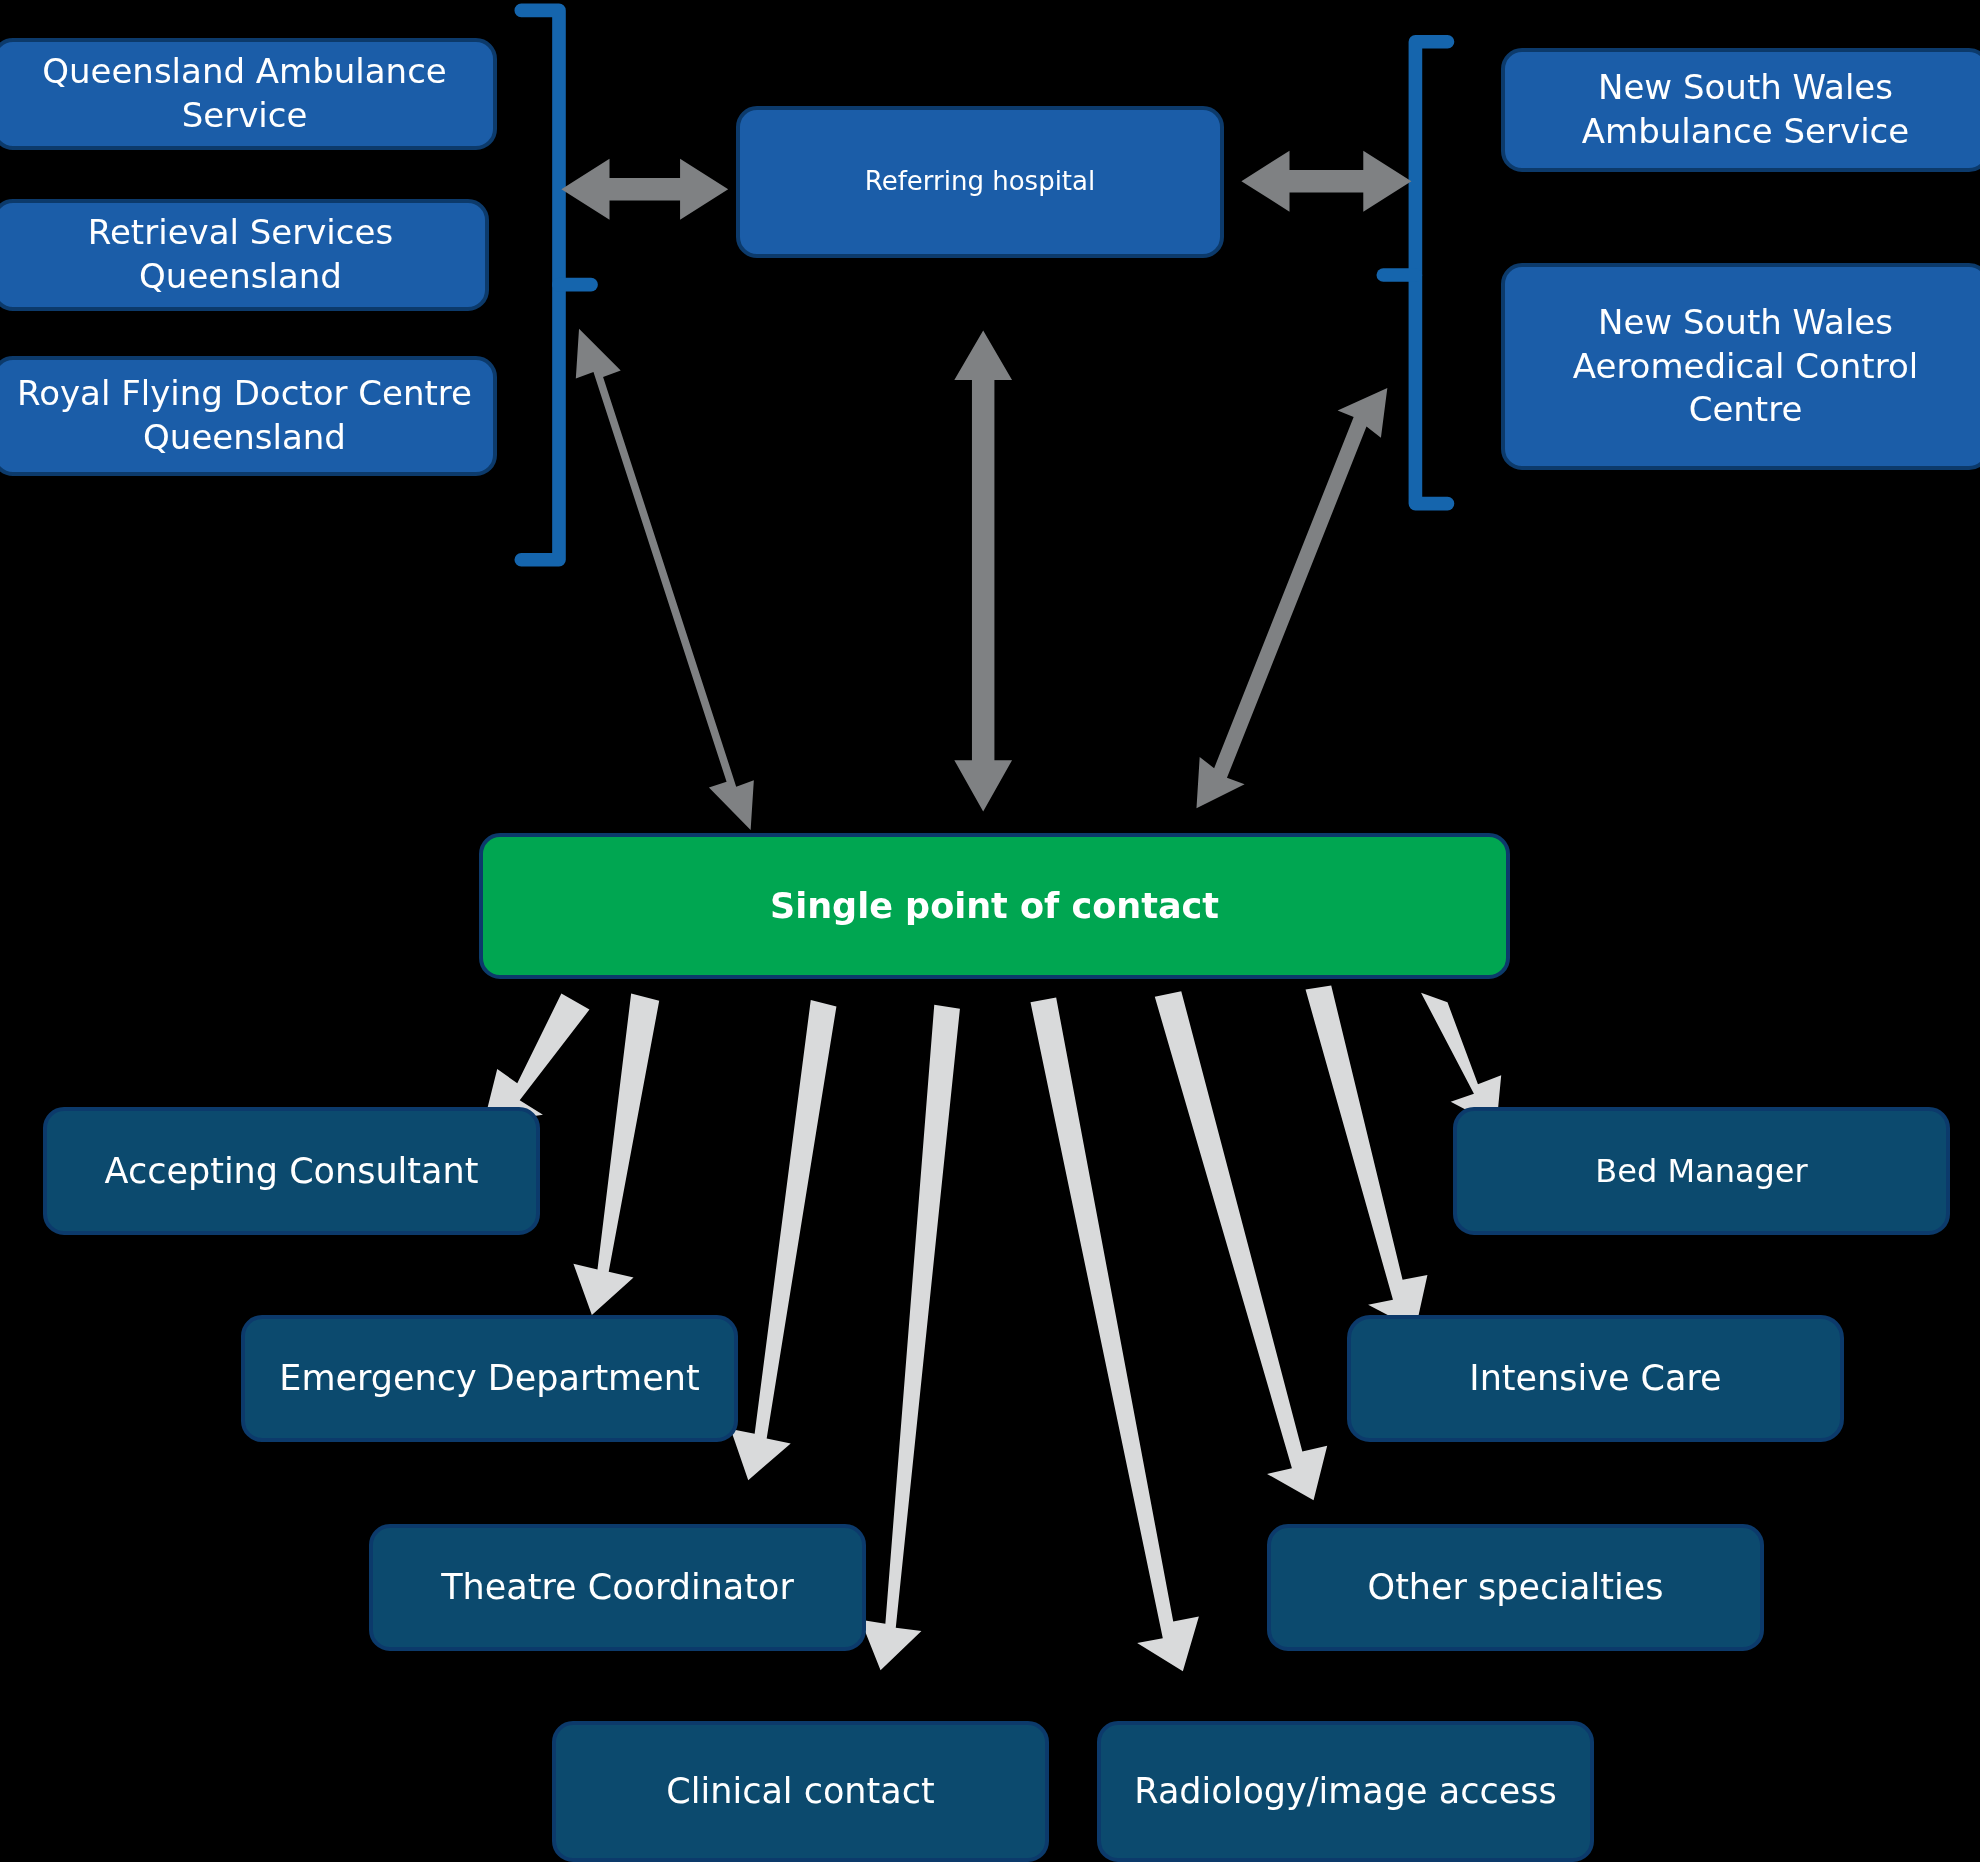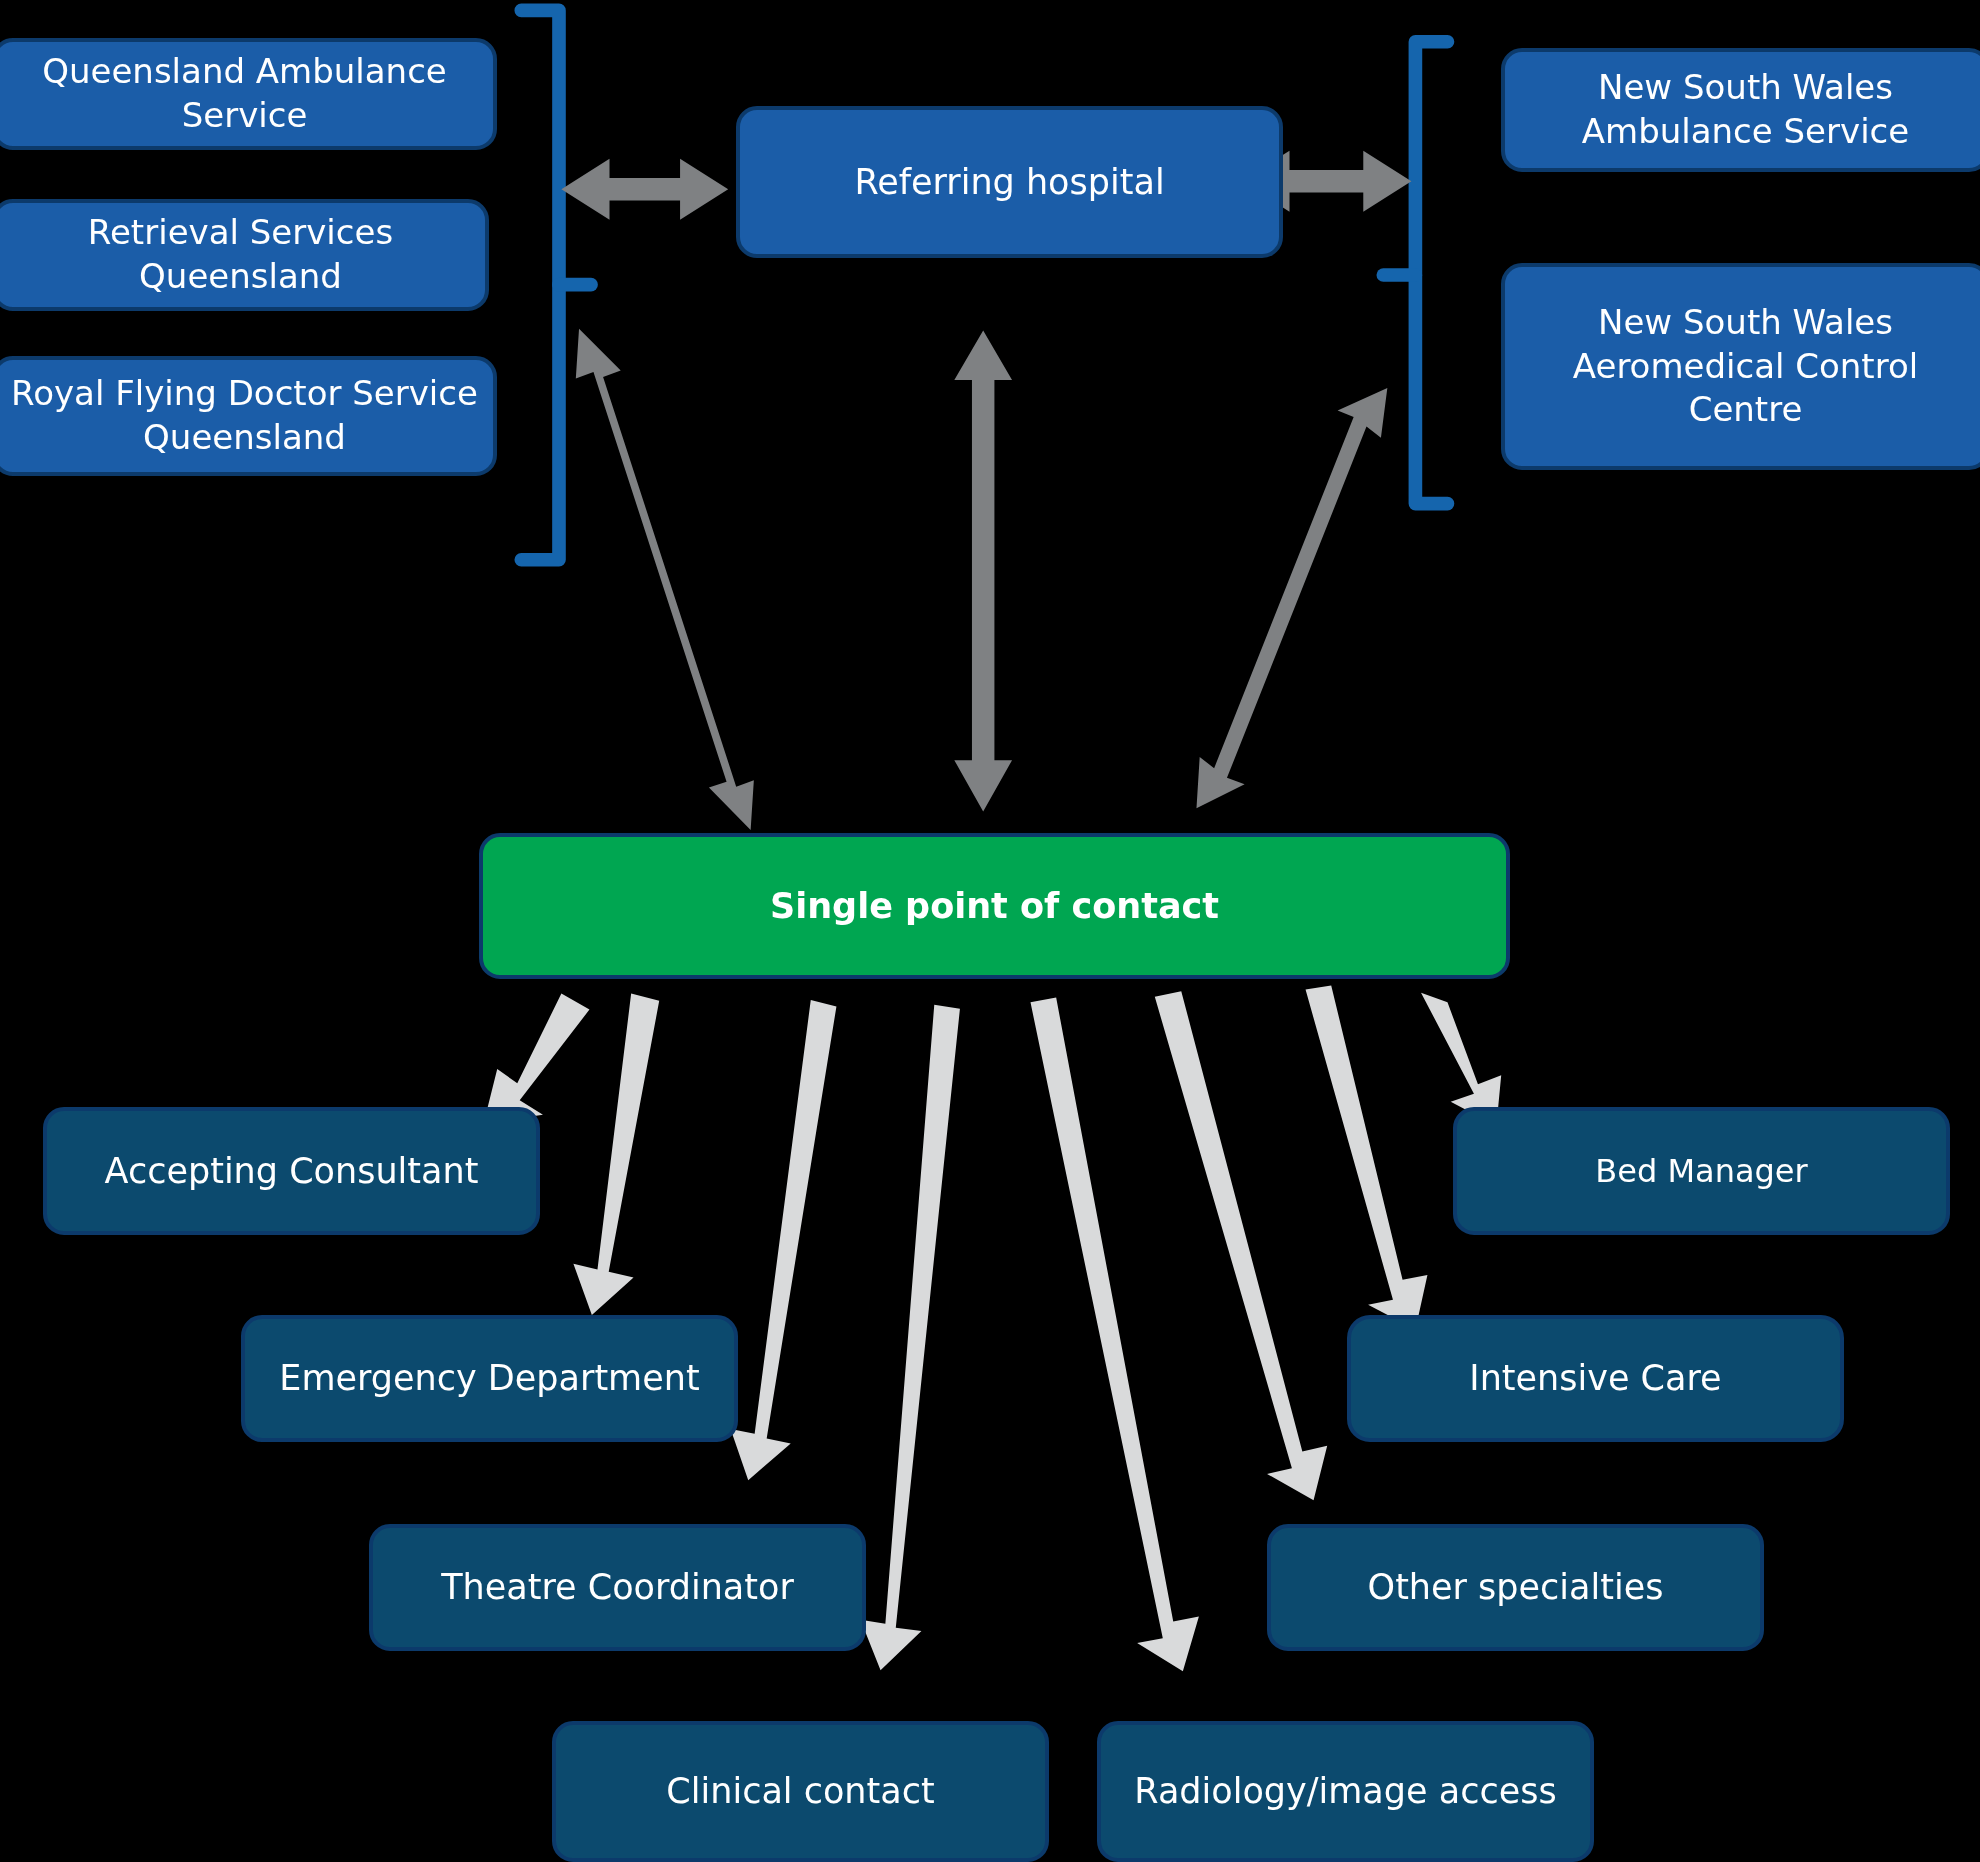--- a/index.html
+++ b/index.html
@@ -112,24 +112,24 @@
 
   <div class="node dark" style="left:-8px; top:38px; width:505px; height:112px; font-size:34px;">
     <span class="lbl">Queensland Ambulance Service</span>
   </div>
 
   <div class="node dark" style="left:-8px; top:199px; width:497px; height:112px; font-size:34px;">
     <span class="lbl">Retrieval Services Queensland</span>
   </div>
 
   <div class="node dark" style="left:-8px; top:356px; width:505px; height:120px; font-size:34px;">
-    <span class="lbl">Royal Flying Doctor Service Queensland</span>
+    <span class="lbl">Royal Flying Doctor Centre Queensland</span>
   </div>
 
-  <div class="node dark" style="left:736px; top:106px; width:547px; height:152px; font-size:35px;text-align:center;">
+  <div class="node dark" style="left:736px; top:106px; width:488px; height:152px; font-size:26px;text-align:center;">
     <span class="lbl">Referring hospital</span>
   </div>
 
   <div class="node dark" style="left:1501px; top:48px; width:489px; height:124px; font-size:34px;">
     <span class="lbl">New South Wales Ambulance Service</span>
   </div>
 
   <div class="node dark" style="left:1501px; top:263px; width:489px; height:207px; font-size:34px;">
     <span class="lbl">New South Wales Aeromedical Control Centre</span>
   </div>

